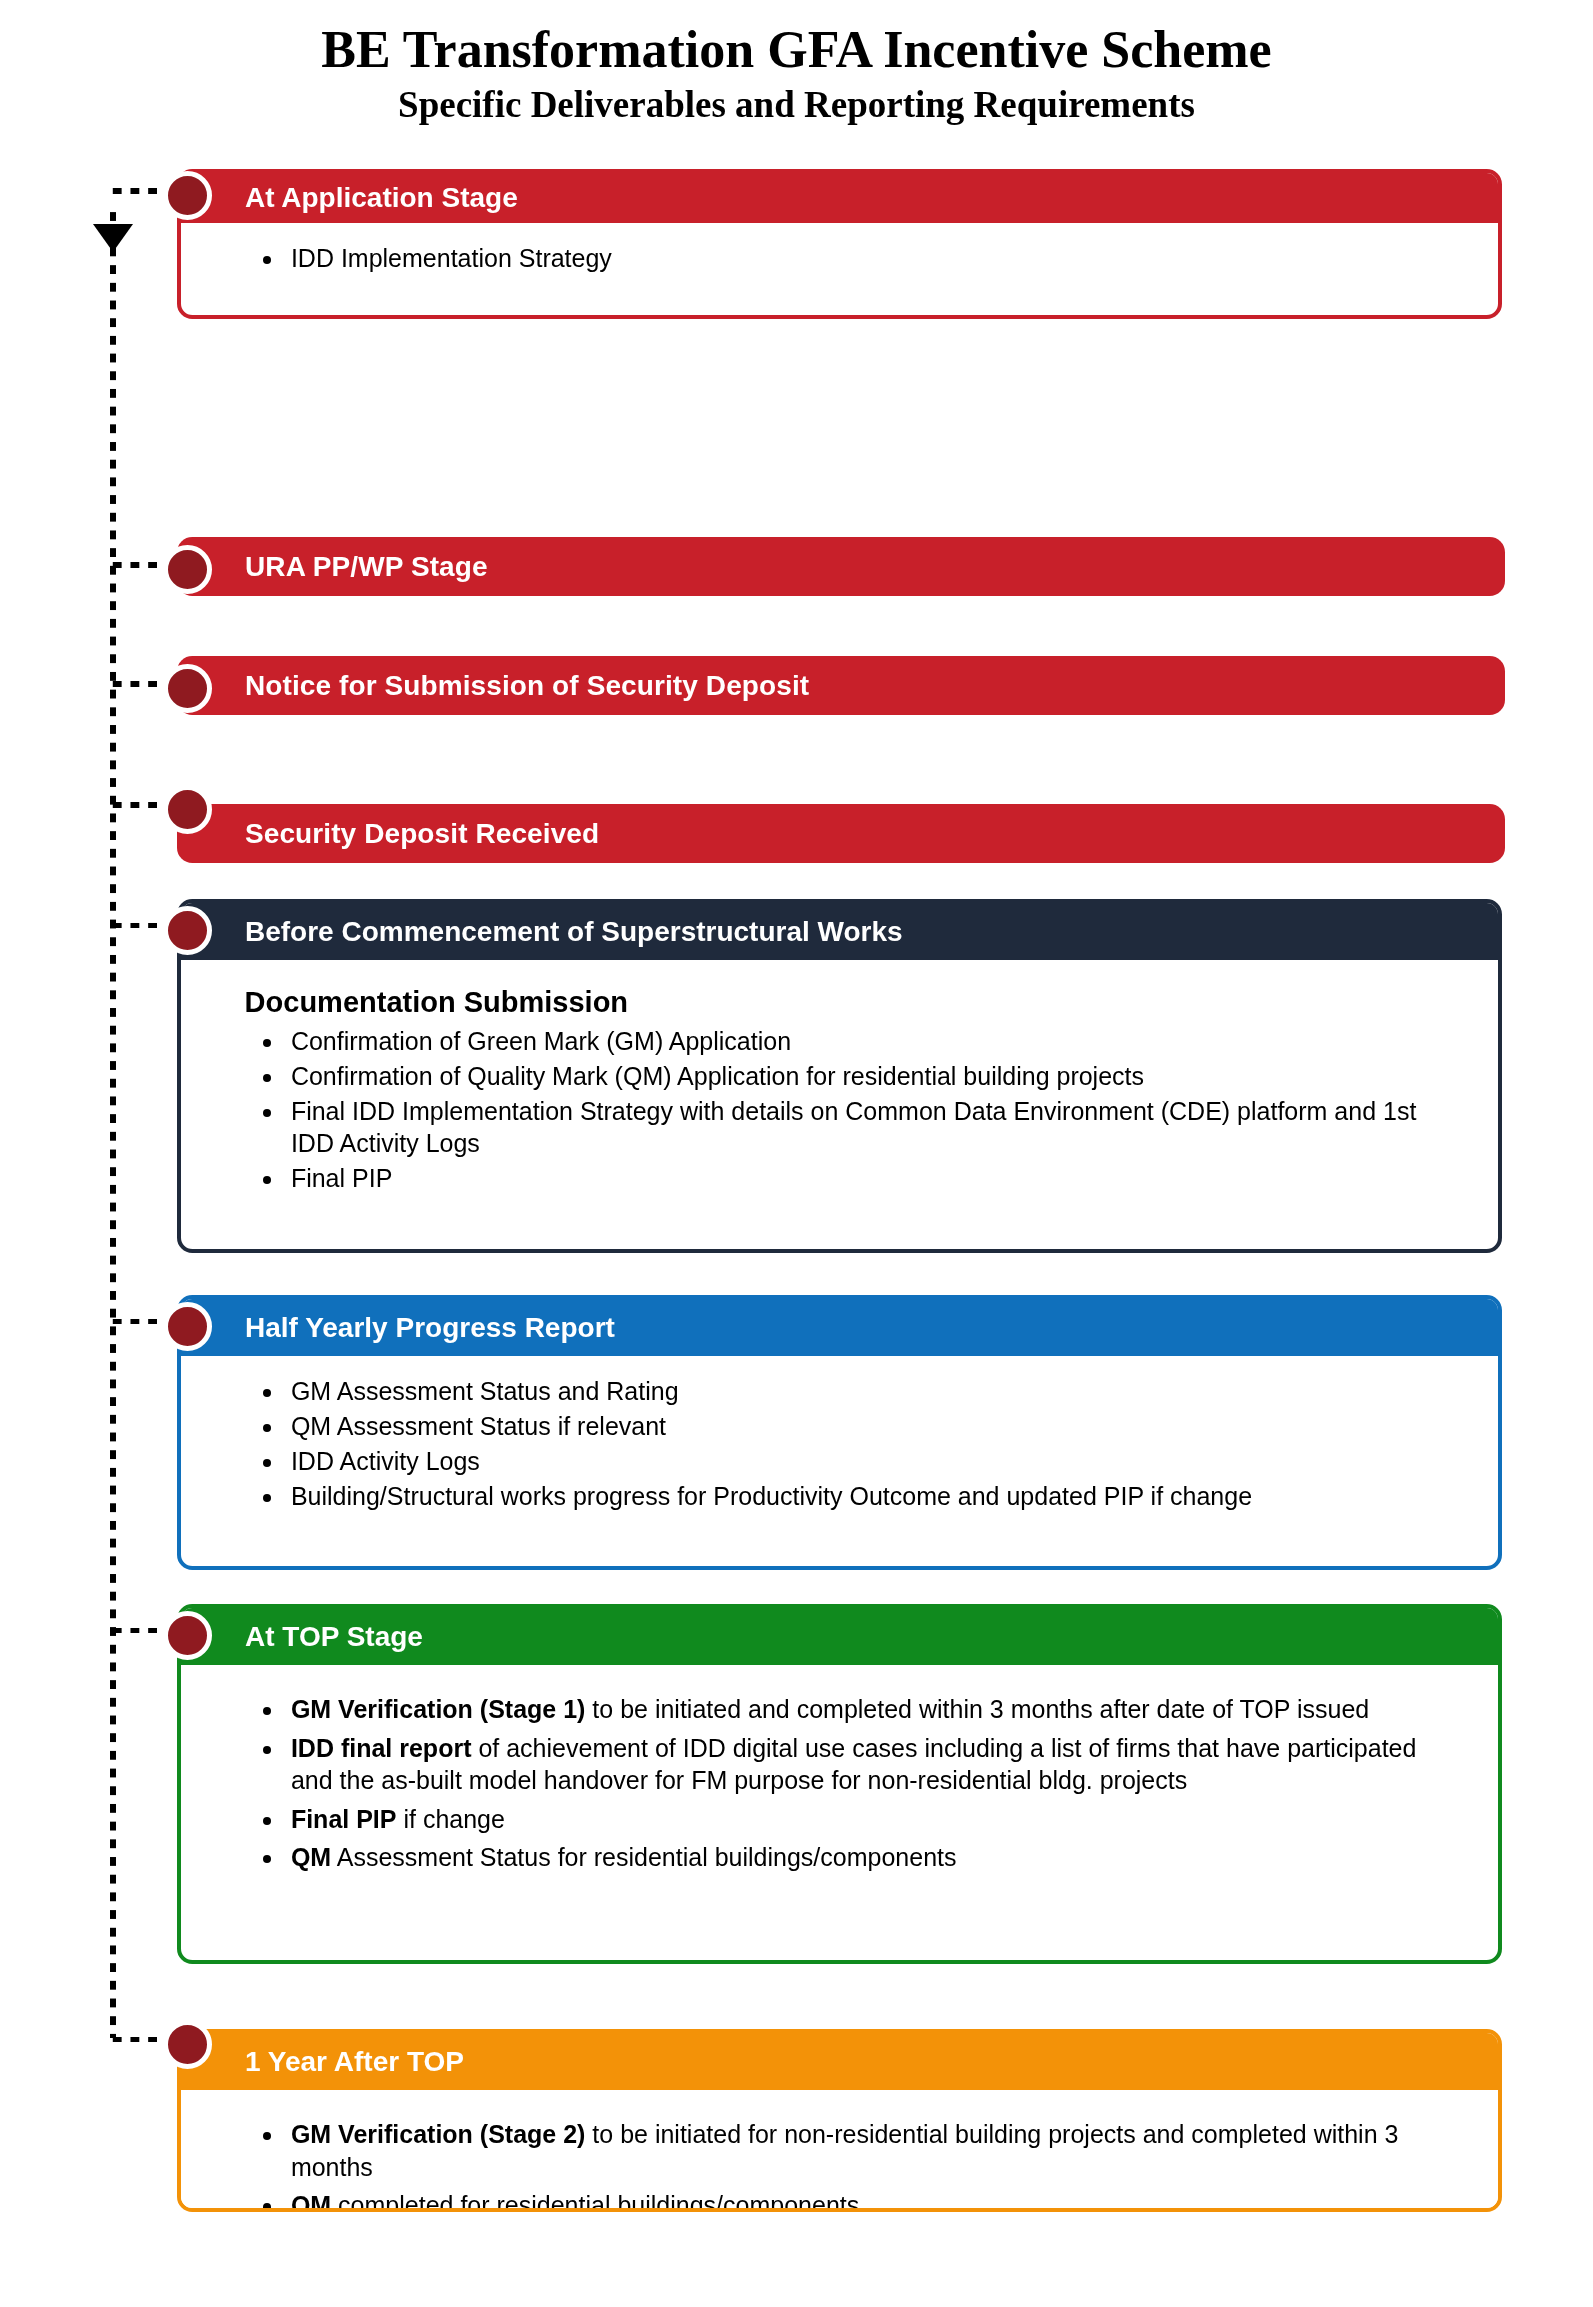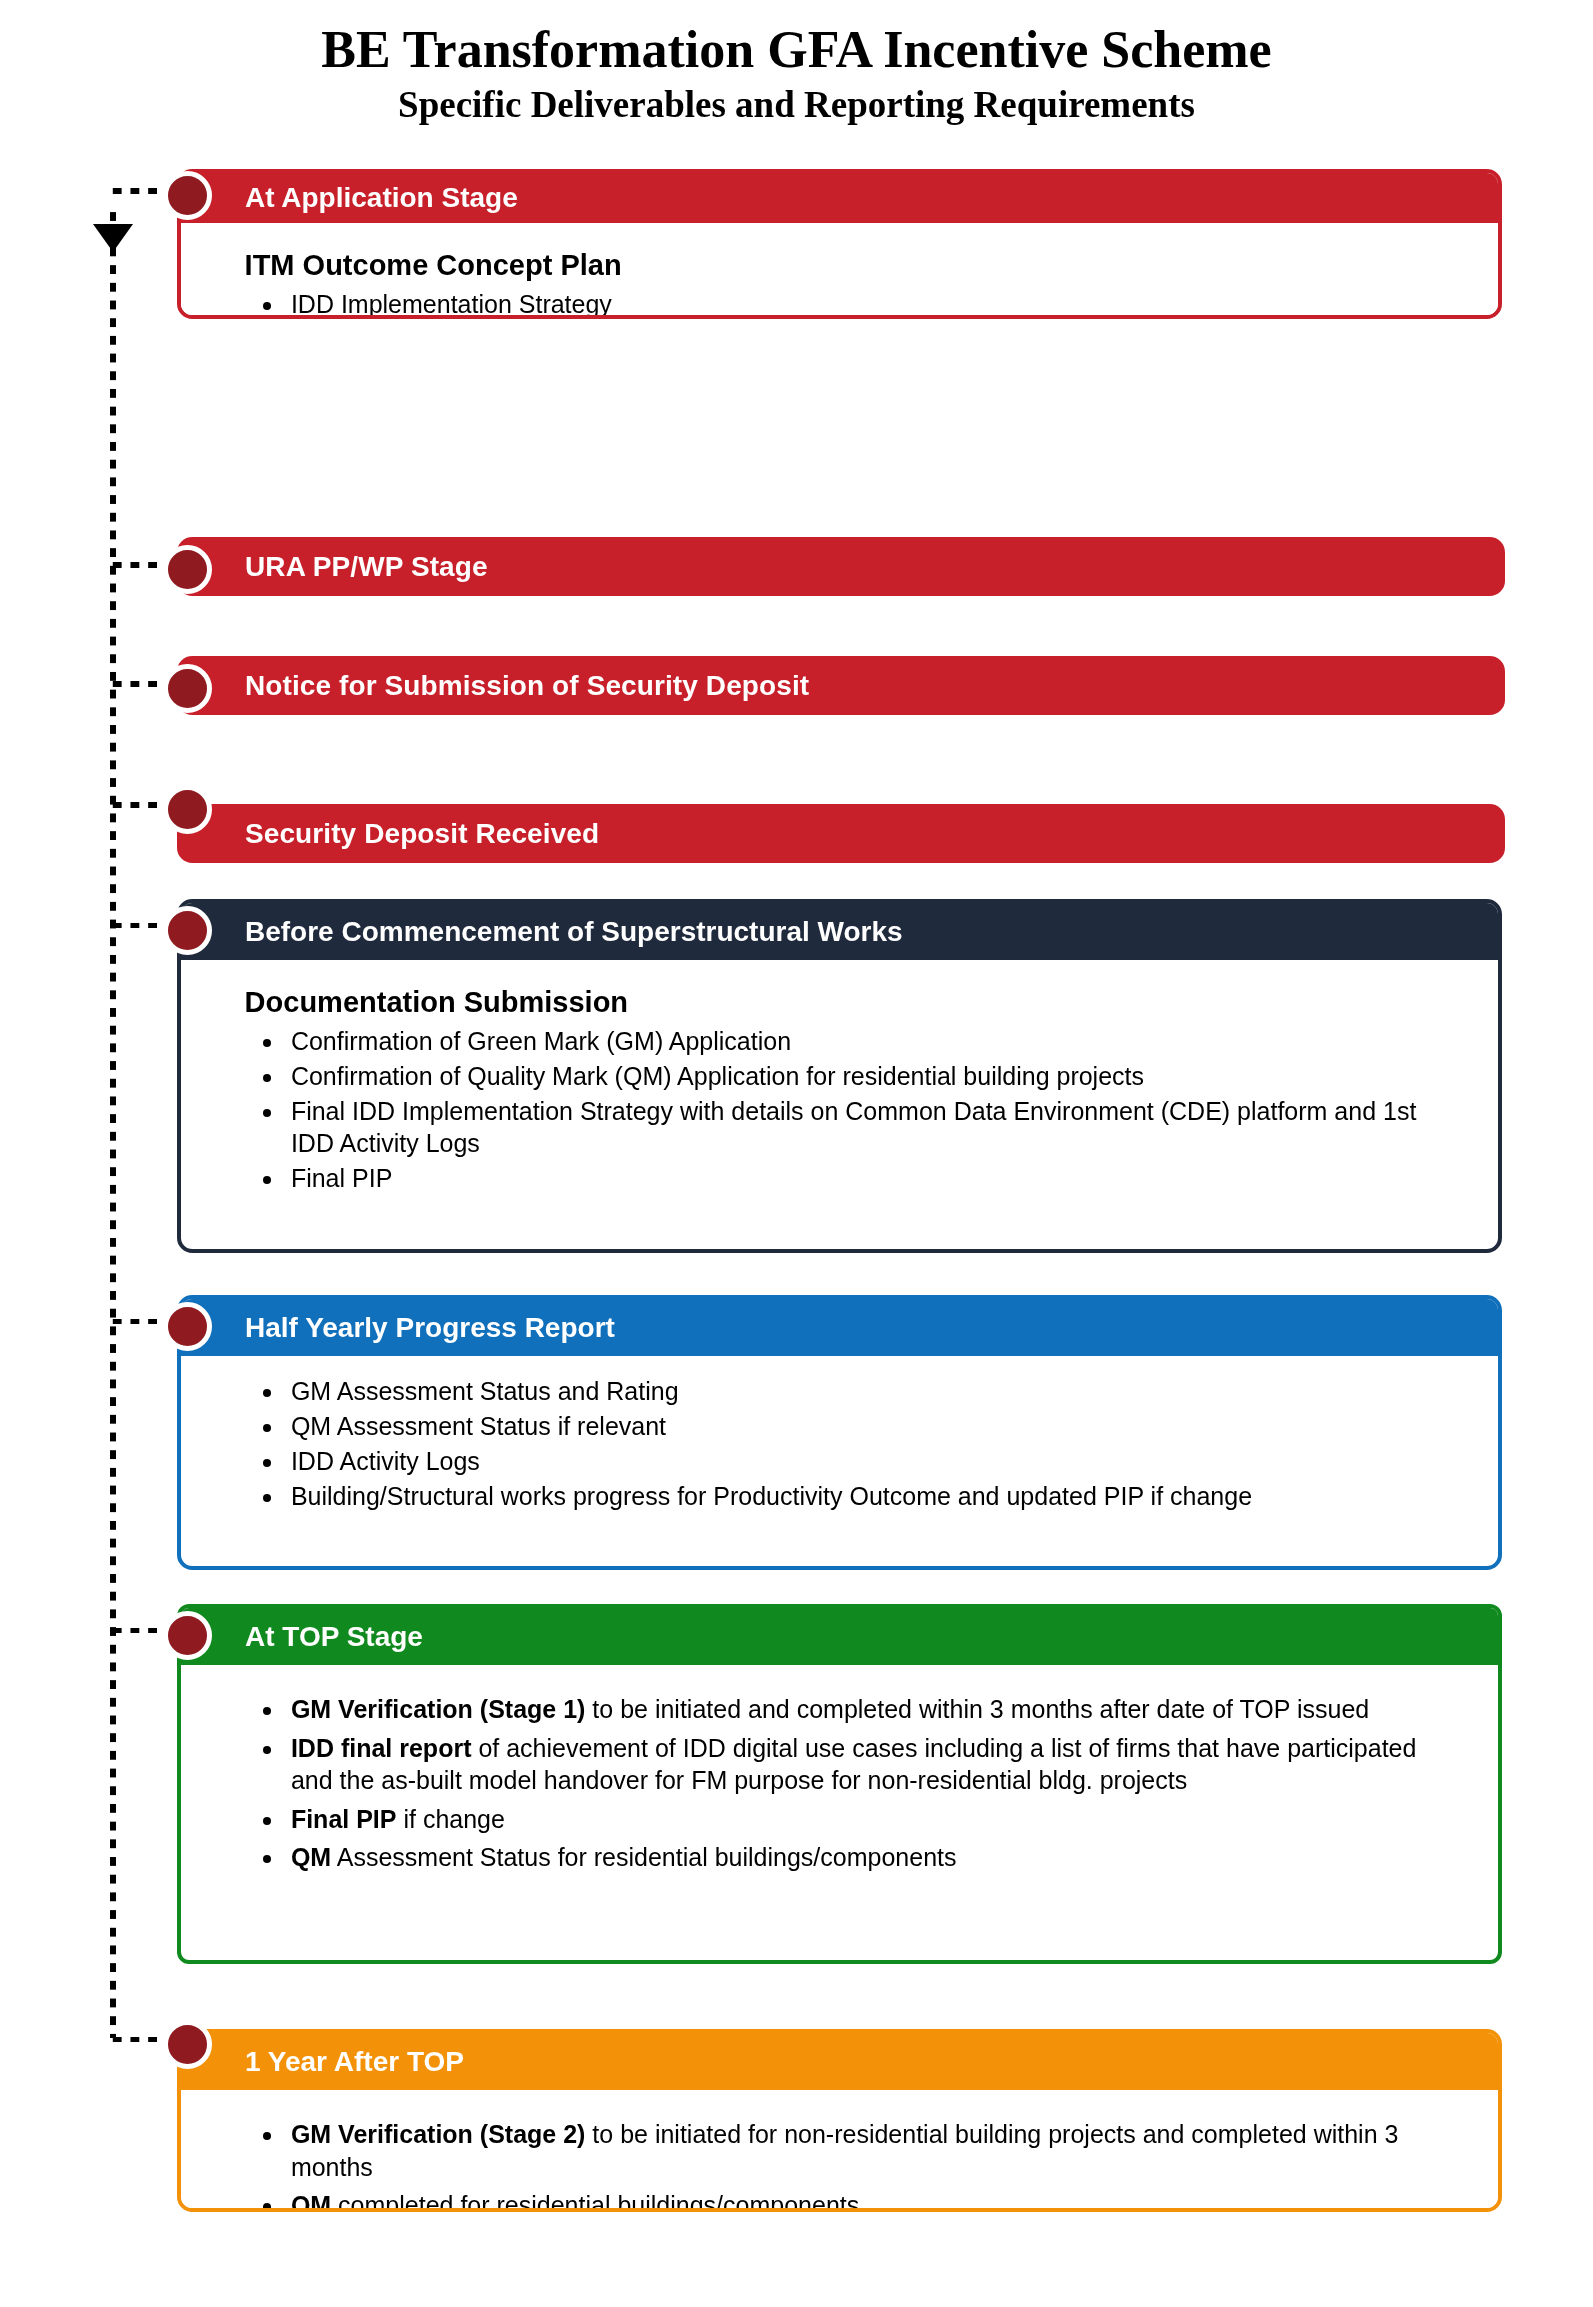--- a/index.html
+++ b/index.html
@@ -162,21 +162,21 @@
   
   .theme-red    { background: #C8202A; align-items: center; }
   .theme-navy   { background: #1F2A3C; }
   .theme-blue   { background: #1070BC; }
   .theme-green  { background: #108A1E; }
   .theme-orange { background: #F39208; }
 
   .card.red    { border-color: #C8202A; }
   .card.navy   { border-color: #1F2A3C; }
   .card.blue   { border-color: #1070BC; }
-  .card.green  { border-color: #108A1E; border-radius: 12px; }
+  .card.green  { border-color: #108A1E; }
   .card.orange { border-color: #F39208; }
 </style>
 </head>
 <body>
 
 <div id="title-block">
   <h1 id="main-title">BE Transformation GFA Incentive Scheme</h1>
   <h2 id="sub-title">Specific Deliverables and Reporting Requirements</h2>
 </div>
 
@@ -184,21 +184,20 @@
 <div id="timeline-arrow"></div>
 
 <div class="stage-row" style="top:169px;">
   <div class="connector" style="top:19px;"></div>
   <div class="node-dot" style="top:2.4px;"></div>
   <div class="card red" style="top:0px;height:150px;">
     <div class="card-header theme-red" style="height:50px;">
       <span class="card-header-label">At Application Stage</span>
     </div>
     <div class="card-body">
-      <div class="body-heading">ITM Outcome Concept Plan</div>
       <ul class="bullets tight">
         <li>IDD Implementation Strategy</li>
 
       </ul>
     </div>
   </div>
 </div>
 
 <div class="stage-row" style="top:537px;">
   <div class="connector" style="top:25px;"></div>

